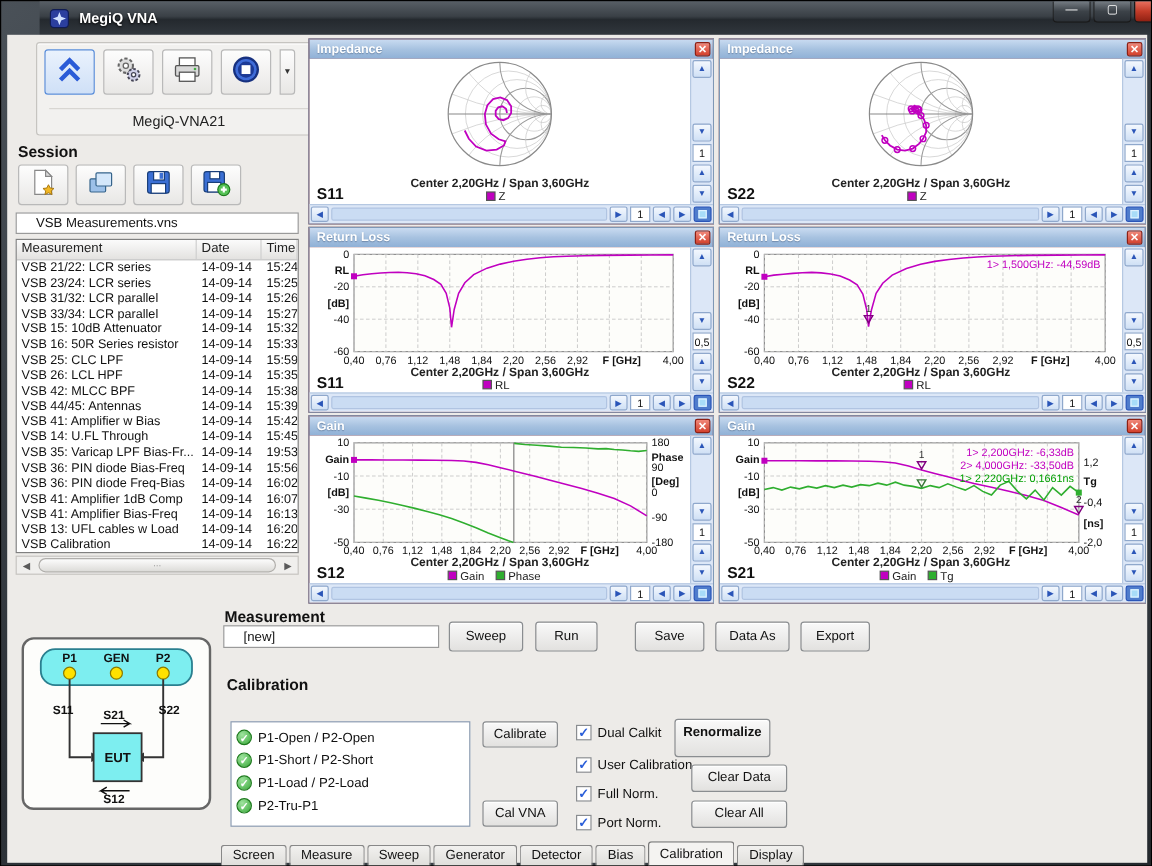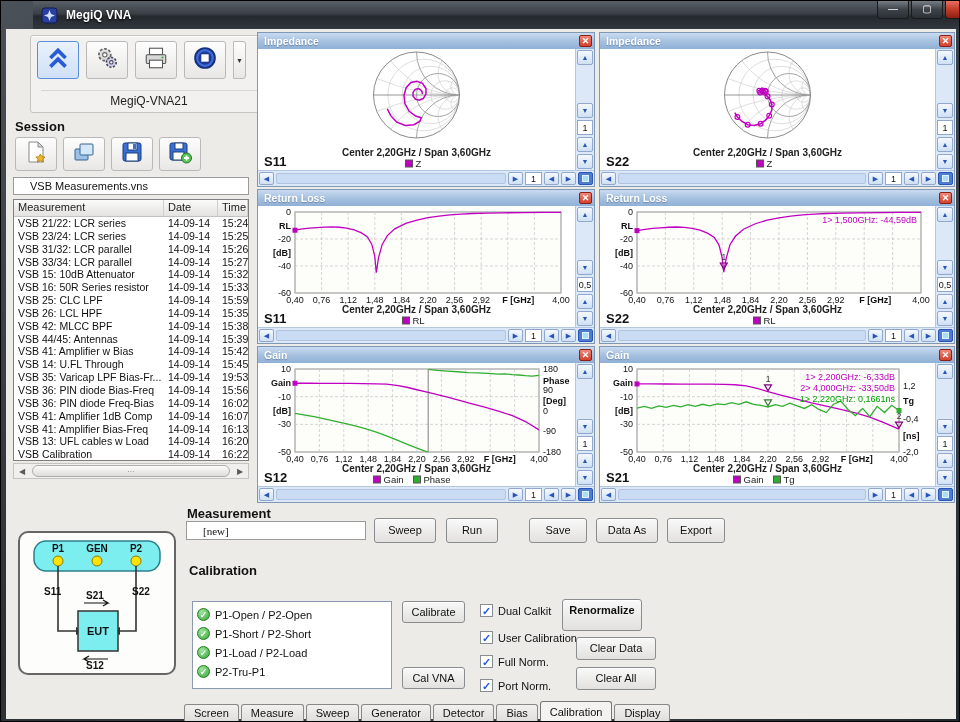--- a/index.html
+++ b/index.html
@@ -713,21 +713,21 @@
               <div class="sb-btn">▶</div>
               <div class="sb-corner">
                 <div></div>
               </div>
             </div>
           </div>
         </div>
       </div>
 
     <div class="hlabel" style="left:181px;top:477px;">Measurement</div>
-    <input class="textbox" style="left: 180px; top: 492px; width: 180px; height: 19px; font-family: Liberation Serif, serif;" value="[new]">
+    <input class="textbox" style="left: 180px; top: 492px; width: 180px; height: 19px;" value="[new]">
     <div id="measure-buttons">
         <div class="btn97" style="left: 368px; top: 489px; width: 62px; height: 25px; line-height: 23px;">Sweep</div>
         <div class="btn97" style="left: 440px; top: 489px; width: 52px; height: 25px; line-height: 23px;">Run</div>
         <div class="btn97" style="left: 523px; top: 489px; width: 58px; height: 25px; line-height: 23px;">Save</div>
         <div class="btn97" style="left: 590px; top: 489px; width: 62px; height: 25px; line-height: 23px;">Data As</div>
         <div class="btn97" style="left: 661px; top: 489px; width: 58px; height: 25px; line-height: 23px;">Export</div>
       </div>
 
     <div class="hlabel" style="left:183px;top:534px;">Calibration</div>
     <div id="cal-list">

